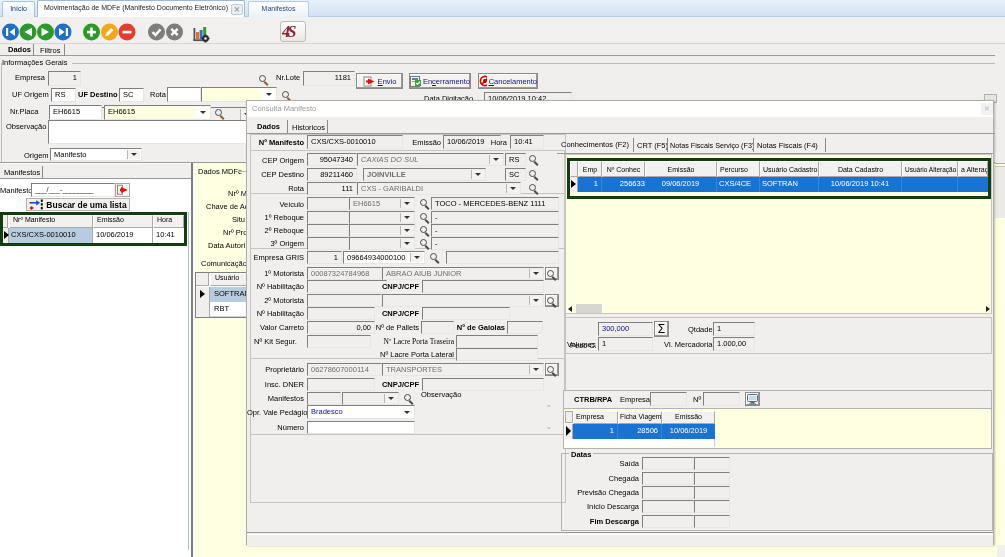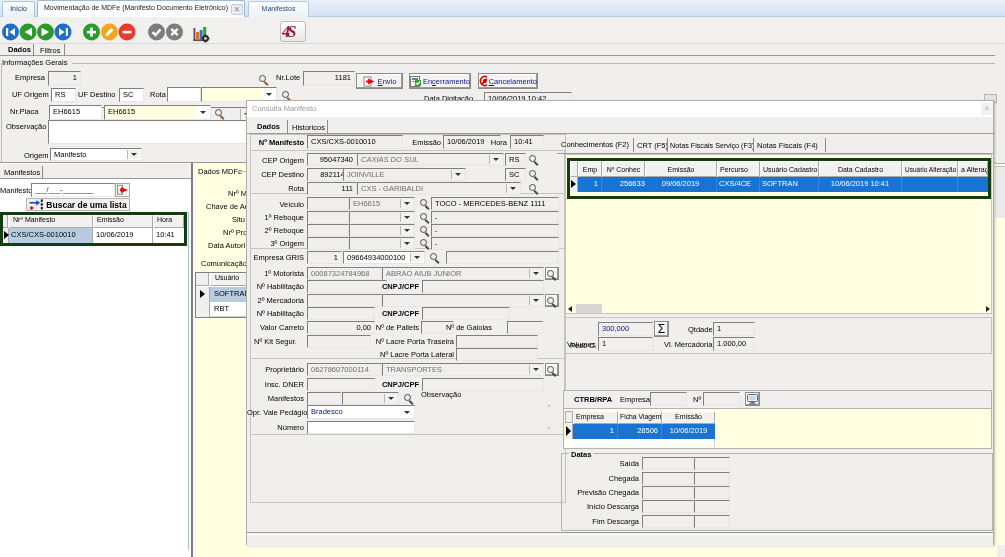--- a/index.html
+++ b/index.html
@@ -101,21 +101,21 @@
 
 <div class="lbl" style="left:15px;top:73px;">Empresa</div>
 <div class="fld ro rt" style="left:48px;top:71px;width:33px;height:15px;">1</div>
 <div class="fld ro" style="left:83px;top:71px;width:172px;height:15px;color:#707070;margin-top:36px;">CXS<span class="arw"></span></div>
 <span class="mag br" style="left:258px;top:73px;"></span>
 <div class="lbl" style="left:276px;top:73px;">Nr.Lote</div>
 <div class="fld ro rt" style="left:303px;top:71px;width:52px;height:15px;">1181</div>
 
 <div class="lbl" style="left:12px;top:90px;">UF Origem</div>
 <div class="fld" style="left:51px;top:88px;width:25px;height:14px;">RS</div>
-<div class="lbl" style="left:78px;top:90px;">UF Destino</div>
+<div class="lbl" style="left:78px;top:90px;font-weight:bold;">UF Destino</div>
 <div class="fld" style="left:119px;top:88px;width:25px;height:14px;">SC</div>
 <div class="lbl" style="left:150px;top:90px;">Rota</div>
 <div class="fld" style="left:167px;top:87px;width:34px;height:15px;"></div>
 <div class="fld yel" style="left:201px;top:87px;width:76px;height:15px;">
     <span class="arw" style="background:#fff;border:none;"></span>
   </div>
 <span class="mag br" style="left:281px;top:89px;"></span>
 
 <div class="lbl" style="left:10px;top:107px;">Nr.Placa</div>
 <div class="fld" style="left:49px;top:105px;width:53px;height:15px;">EH6615</div>
@@ -238,21 +238,21 @@
  <div class="fld ro" style="left:263px;top:34px;width:34px;height:14px;">10:41</div>
 
  <div class="abs" style="left:4px;top:49px;width:314px;height:44px;border:1px solid #c6c4c0;border-left:none;"></div>
  <div class="lbl rt" style="left:0px;top:55px;width:57px;">CEP Origem</div>
  <div class="fld ro rt" style="left:60px;top:52px;width:50px;height:13px;">95047340</div>
  <div class="fld ro" style="left:110px;top:52px;width:147px;height:13px;color:#6e6e6e;font-style:italic;">CAXIAS DO SUL<span class="arw"></span></div>
  <div class="fld ro" style="left:258px;top:52px;width:21px;height:13px;">RS</div>
  <span class="mag" style="left:281px;top:52px;"></span>
  <div class="lbl rt" style="left:0px;top:69px;width:57px;">CEP Destino</div>
  <div class="fld ro rt" style="left:60px;top:67px;width:50px;height:13px;">89211460</div>
- <div class="fld ro" style="left:96px;top:67px;width:123px;height:13px;color:#6e6e6e;">JOINVILLE<span class="arw"></span></div>
+ <div class="fld ro" style="left:116px;top:67px;width:123px;height:13px;color:#6e6e6e;font-weight:bold;">JOINVILLE<span class="arw"></span></div>
  <div class="fld ro" style="left:258px;top:67px;width:21px;height:13px;">SC</div>
  <span class="mag" style="left:281px;top:67px;"></span>
  <div class="lbl rt" style="left:0px;top:83px;width:57px;">Rota</div>
  <div class="fld ro rt" style="left:60px;top:81px;width:50px;height:13px;">111</div>
  <div class="fld ro" style="left:110px;top:81px;width:164px;height:13px;color:#6e6e6e;">CXS - GARIBALDI<span class="arw"></span></div>
  <span class="mag" style="left:281px;top:81px;"></span>
 
  <div class="abs" style="left:4px;top:93px;width:314px;height:55px;border:1px solid #c6c4c0;border-left:none;border-top:none;"></div>
  <div class="lbl rt" style="left:0px;top:99px;width:57px;">Veículo</div>
  <div class="fld ro" style="left:60px;top:96px;width:42px;height:13px;"></div>
@@ -290,41 +290,41 @@
  <div class="lbl rt" style="left:0px;top:168px;width:57px;">1º Motorista</div>
  <div class="fld ro" style="left:60px;top:166px;width:75px;height:13px;color:#6e6e6e;">00087324784968</div>
  <div class="fld ro" style="left:135px;top:166px;width:162px;height:13px;color:#6e6e6e;">ABRAO AIUB JUNIOR<span class="arw"></span></div>
  <div class="btn" style="left:298px;top:166px;width:14px;height:13px;">
       <span class="mag" style="position:static;"></span>
     </div>
  <div class="lbl rt" style="left:0px;top:181px;width:57px;">Nº Habilitação</div>
  <div class="fld ro" style="left:60px;top:179px;width:80px;height:13px;"></div>
  <div class="lbl rt" style="left:110px;top:181px;width:62px;font-weight:bold;">CNPJ/CPF</div>
  <div class="fld ro" style="left:175px;top:179px;width:122px;height:13px;"></div>
- <div class="lbl rt" style="left:0px;top:195px;width:57px;">2º Mercadoria</div>
+ <div class="lbl rt" style="left:0px;top:195px;width:57px;">2º Motorista</div>
  <div class="fld ro" style="left:60px;top:193px;width:75px;height:13px;"></div>
  <div class="fld ro" style="left:135px;top:193px;width:162px;height:13px;">
       <span class="arw"></span>
     </div>
  <div class="btn" style="left:298px;top:193px;width:14px;height:13px;">
       <span class="mag" style="position:static;"></span>
     </div>
  <div class="lbl rt" style="left:0px;top:208px;width:57px;">Nº Habilitação</div>
  <div class="fld ro" style="left:60px;top:206px;width:68px;height:13px;"></div>
  <div class="lbl rt" style="left:110px;top:208px;width:62px;font-weight:bold;">CNPJ/CPF</div>
  <div class="fld ro" style="left:175px;top:206px;width:88px;height:13px;"></div>
  <div class="lbl rt" style="left:0px;top:222px;width:57px;">Valor Carreto</div>
  <div class="fld ro rt" style="left:60px;top:220px;width:68px;height:13px;">0,00</div>
  <div class="lbl rt" style="left:120px;top:222px;width:52px;">Nº de Pallets</div>
  <div class="fld ro" style="left:174px;top:220px;width:33px;height:13px;"></div>
- <div class="lbl rt" style="left:192px;top:222px;width:53px;">Nº de Gaiolas</div>
+ <div class="lbl rt" style="left:205px;top:222px;width:53px;font-weight:bold;">Nº de Gaiolas</div>
  <div class="fld ro" style="left:260px;top:220px;width:36px;height:13px;"></div>
  <div class="lbl rt" style="left:0px;top:236px;width:57px;text-align:center;">Nº Kit Segur.</div>
  <div class="fld ro" style="left:60px;top:234px;width:64px;height:13px;"></div>
- <div class="lbl rt" style="left:125px;top:236px;width:82px;">Nº Lacre Porta Traseira</div>
+ <div class="lbl rt" style="left:125px;top:236px;width:82px;font-family:Liberation Serif, serif;">Nº Lacre Porta Traseira</div>
  <div class="fld ro" style="left:209px;top:234px;width:82px;height:13px;"></div>
  <div class="lbl rt" style="left:125px;top:249px;width:82px;">Nº Lacre Porta Lateral</div>
  <div class="fld ro" style="left:209px;top:247px;width:82px;height:13px;"></div>
 
  <div class="abs" style="left:4px;top:258px;width:314px;height:76px;border:1px solid #c6c4c0;border-left:none;border-top:none;"></div>
  <div class="lbl rt" style="left:0px;top:264px;width:57px;">Proprietário</div>
  <div class="fld ro" style="left:60px;top:262px;width:75px;height:13px;color:#6e6e6e;">06278607000114</div>
  <div class="fld ro" style="left:135px;top:262px;width:162px;height:13px;color:#6e6e6e;">TRANSPORTES<span class="arw"></span></div>
  <div class="btn" style="left:298px;top:262px;width:14px;height:13px;">
       <span class="mag" style="position:static;"></span>
@@ -433,19 +433,19 @@
  <div class="fld ro" style="left:447px;top:356px;width:36px;height:13px;"></div>
  <div class="lbl navy rt" style="left:330px;top:373px;width:62px;">Chegada</div>
  <div class="fld ro" style="left:395px;top:371px;width:52px;height:13px;"></div>
  <div class="fld ro" style="left:447px;top:371px;width:36px;height:13px;"></div>
  <div class="lbl navy rt" style="left:322px;top:387px;width:70px;">Previsão Chegada</div>
  <div class="fld ro" style="left:395px;top:385px;width:52px;height:13px;"></div>
  <div class="fld ro" style="left:447px;top:385px;width:36px;height:13px;"></div>
  <div class="lbl navy rt" style="left:330px;top:401px;width:62px;">Início Descarga</div>
  <div class="fld ro" style="left:395px;top:399px;width:52px;height:13px;"></div>
  <div class="fld ro" style="left:447px;top:399px;width:36px;height:13px;"></div>
- <div class="lbl navy rt" style="left:330px;top:416px;width:62px;">Fim Descarga</div>
+ <div class="lbl navy rt" style="left:330px;top:416px;width:62px;font-weight:bold;">Fim Descarga</div>
  <div class="fld ro" style="left:395px;top:414px;width:52px;height:13px;"></div>
  <div class="fld ro" style="left:447px;top:414px;width:36px;height:13px;"></div>
 
  <div class="abs" style="left:0;top:431px;width:746px;height:1px;background:#9a9a9a;"></div>
  <div class="abs" style="left:0;top:433px;width:746px;height:12px;background:#f0efed;border-top:1px solid #fff;"></div>
 </div>
 
 </body></html>

